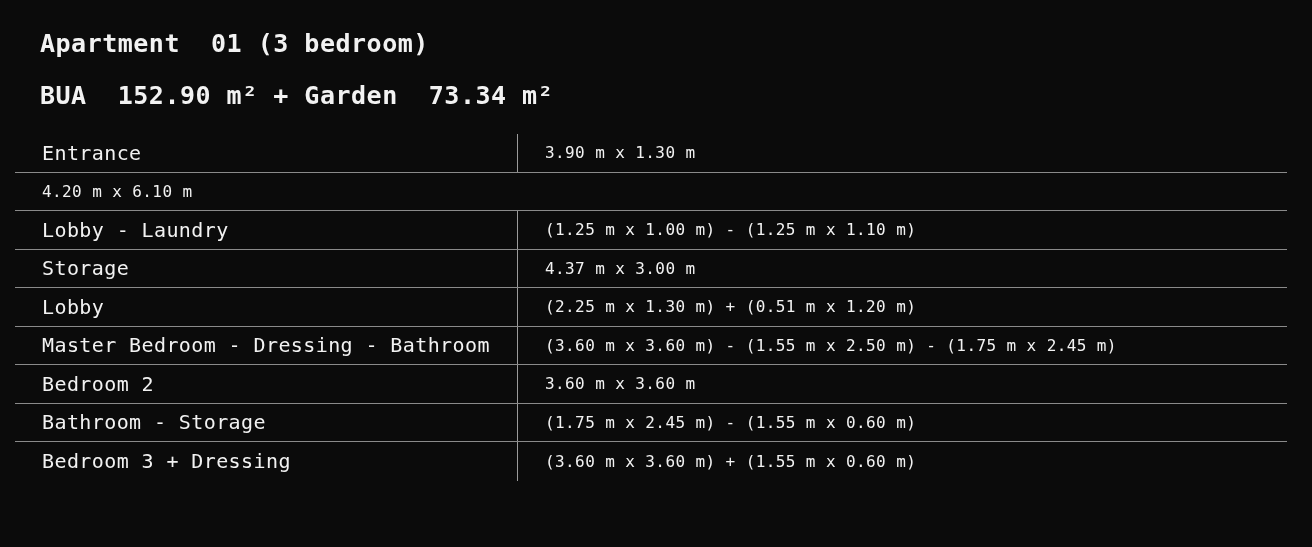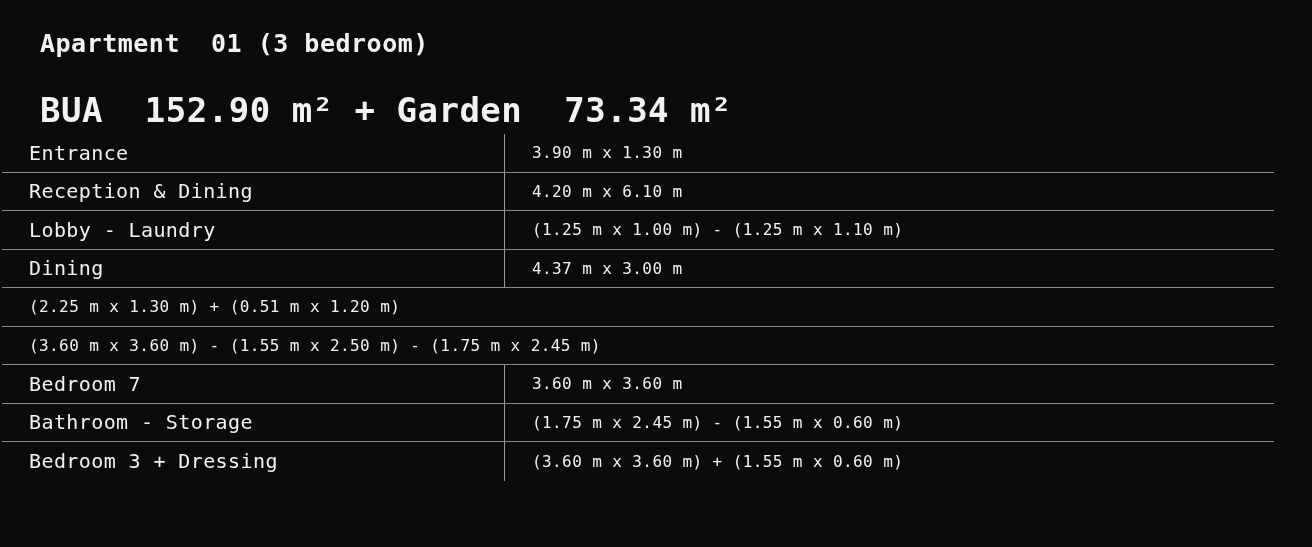--- a/index.html
+++ b/index.html
@@ -29,30 +29,30 @@
     top: 31px;
     font-size: 25px;
     font-weight: bold;
     line-height: 26px;
     white-space: pre;
     letter-spacing: 0.5px;
   }
   .subtitle {
     position: absolute;
     left: 40px;
-    top: 97px;
-    font-size: 34px;
+    top: 83px;
+    font-size: 25px;
     font-weight: bold;
     line-height: 26px;
     white-space: pre;
     letter-spacing: 0.5px;
   }
   .dim-table {
     position: absolute;
-    left: 2px;
+    left: 15px;
     top: 134px;
     width: 1272px;
   }
   .dim-row {
     display: flex;
     height: 38.5px;
     align-items: stretch;
     border-bottom: 1px solid var(--line);
   }
   .dim-row:last-child {
@@ -89,45 +89,46 @@
   <div class="subtitle">BUA  152.90 m² + Garden  73.34 m²</div>
 
   <div class="dim-table">
 
     <div class="dim-row">
       <div class="cell-name">Entrance</div>
       <div class="cell-value">3.90 m x 1.30 m</div>
     </div>
 
     <div class="dim-row">
-      <div class="cell-name">Reception &amp; Dining</div>
       <div class="cell-value">4.20 m x 6.10 m</div>
     </div>
 
     <div class="dim-row">
       <div class="cell-name">Lobby - Laundry</div>
       <div class="cell-value">(1.25 m x 1.00 m) - (1.25 m x 1.10 m)</div>
     </div>
 
     <div class="dim-row">
-      <div class="cell-name">Dining</div>
+      <div class="cell-name">Storage</div>
       <div class="cell-value">4.37 m x 3.00 m</div>
     </div>
 
 
     <div class="dim-row">
+      <div class="cell-name">Lobby</div>
       <div class="cell-value">(2.25 m x 1.30 m) + (0.51 m x 1.20 m)</div>
     </div>
 
     <div class="dim-row">
+      <div class="cell-name">Master Bedroom - Dressing - Bathroom</div>
       <div class="cell-value">(3.60 m x 3.60 m) - (1.55 m x 2.50 m) - (1.75 m x 2.45 m)</div>
     </div>
 
     <div class="dim-row">
-      <div class="cell-name">Bedroom 7</div>
+      <div class="cell-name">Bedroom 2</div>
       <div class="cell-value">3.60 m x 3.60 m</div>
     </div>
 
     <div class="dim-row">
       <div class="cell-name">Bathroom - Storage</div>
       <div class="cell-value">(1.75 m x 2.45 m) - (1.55 m x 0.60 m)</div>
     </div>
 
     <div class="dim-row">
       <div class="cell-name">Bedroom 3 + Dressing</div>

